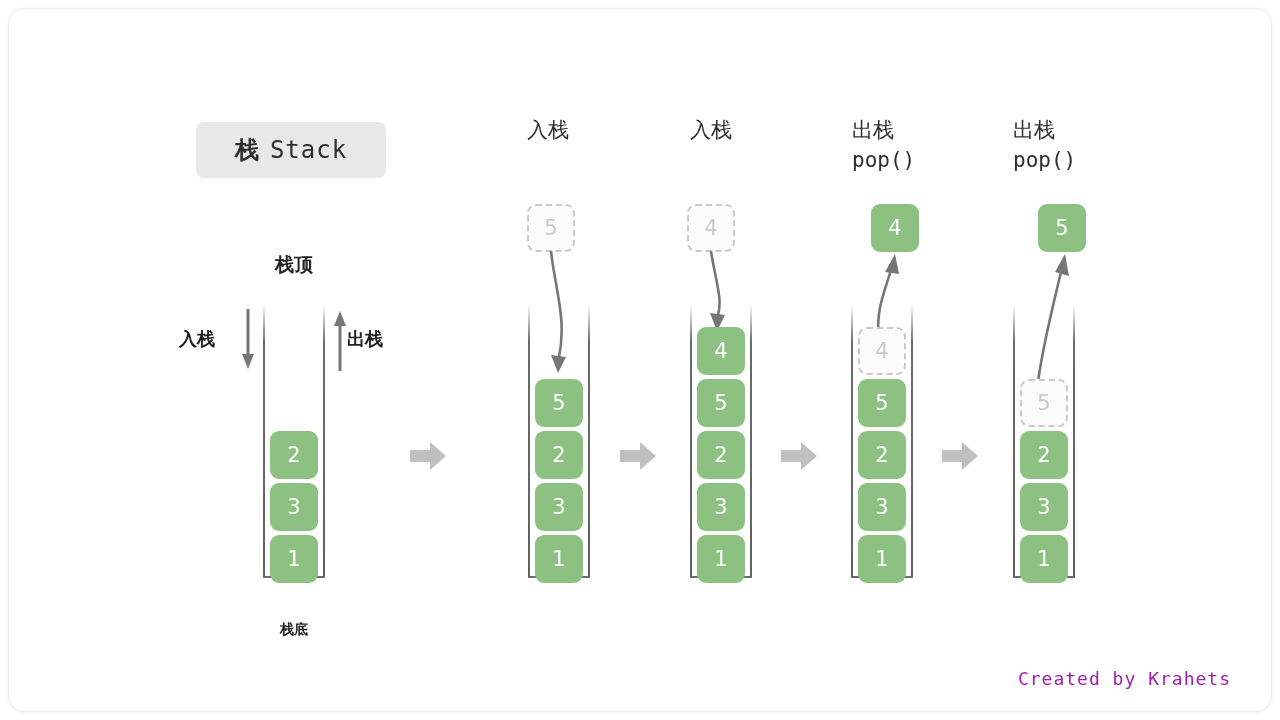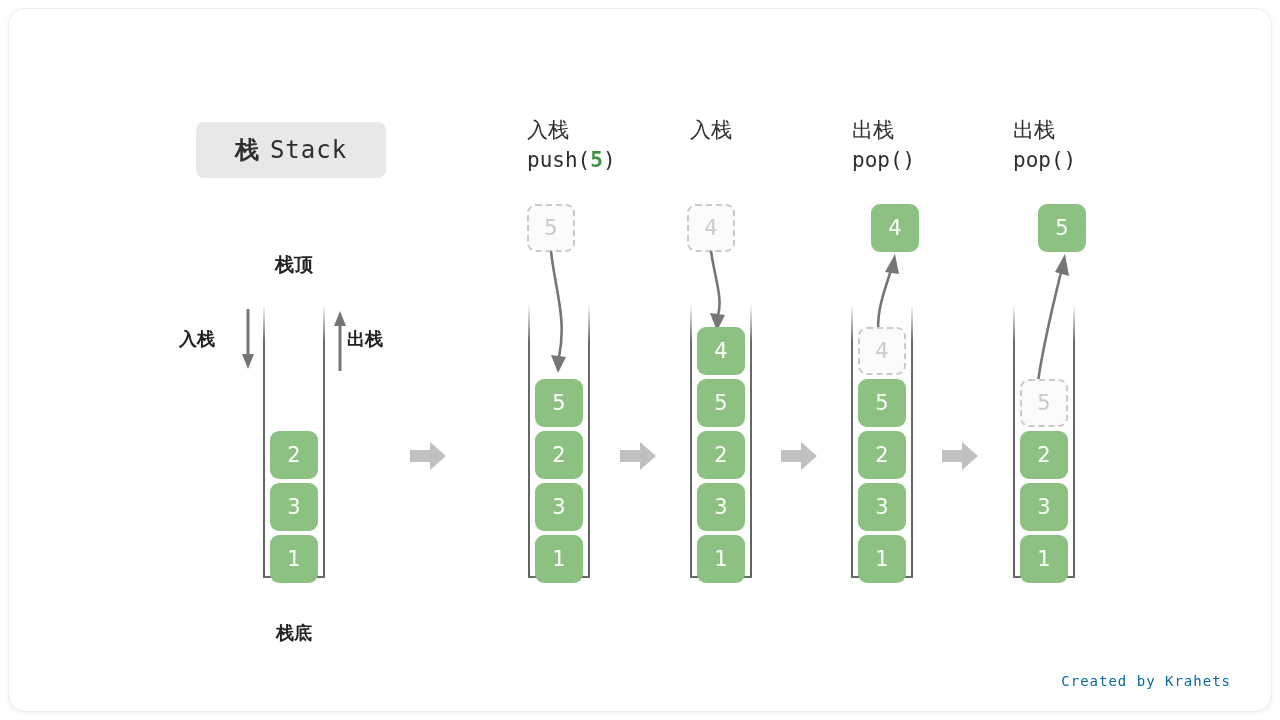--- a/index.html
+++ b/index.html
@@ -27,21 +27,21 @@
   }
   .title-badge .mono{font-family:"DejaVu Sans Mono","Liberation Mono",monospace;font-weight:normal;}
 
   
   .lbl-top{
     position:absolute;left:255px;top:243px;width:60px;text-align:center;
     font-size:19px;font-weight:bold;color:#222;
   }
   .lbl-bottom{
     position:absolute;left:255px;top:612px;width:60px;text-align:center;
-    font-size:18px;font-weight:bold;color:#222;
+    font-size:14px;font-weight:bold;color:#222;
   }
   .lbl-push-side{
     position:absolute;left:170px;top:318px;
     font-size:18px;font-weight:bold;color:#222;
   }
   .lbl-pop-side{
     position:absolute;left:338px;top:318px;
     font-size:18px;font-weight:bold;color:#222;
   }
 
@@ -75,21 +75,21 @@
   .caption .code{font-family:"DejaVu Sans Mono","Liberation Mono",monospace;font-size:21px;}
   .caption .arg{color:#3f9142;font-weight:bold;}
 
   
   .sep-arrow{position:absolute;width:36px;height:32px;}
 
   
   .footer{
     position:absolute;right:40px;bottom:22px;
     font-family:"DejaVu Sans Mono","Liberation Mono",monospace;
-    font-size:14px;color:#0369a1;letter-spacing:1px;
+    font-size:18px;color:#a21caf;letter-spacing:1px;
   }
 
   svg{overflow:visible;}
 </style>
 </head>
 <body>
 
 <div class="page-frame">
 
   <div class="title-badge">
@@ -120,21 +120,20 @@
   <div class="cell" style="left:261px;top:422px;">2</div>
   <div class="cell" style="left:261px;top:474px;">3</div>
   <div class="cell" style="left:261px;top:526px;">1</div>
 
   <svg class="sep-arrow" style="left:401px;top:431px;" viewBox="0 0 36 32">
     <polygon points="0,10 20,10 20,2 36,16 20,30 20,22 0,22" fill="#c0c0c0"></polygon>
   </svg>
 
   <div class="caption" style="left:518px;top:106px;">
     <div class="cn">入栈</div>
-    <div class="code"><span>push(</span><span class="arg">5</span><span>)</span></div>
   </div>
   <div class="cell ghost" style="left:518px;top:195px;">5</div>
   <svg style="position:absolute;left:516px;top:240px;" width="70" height="135">
     <path d="M26,2 C30,40 42,70 34,108" stroke="#767676" stroke-width="2.6" fill="none"></path>
     <polygon points="33,124 26,106 41,108" fill="#767676"></polygon>
   </svg>
   <div class="stack-box" style="left:519px;top:295px;">
     <div class="wall left"></div>
     <div class="wall right"></div>
     <div class="floor"></div>

